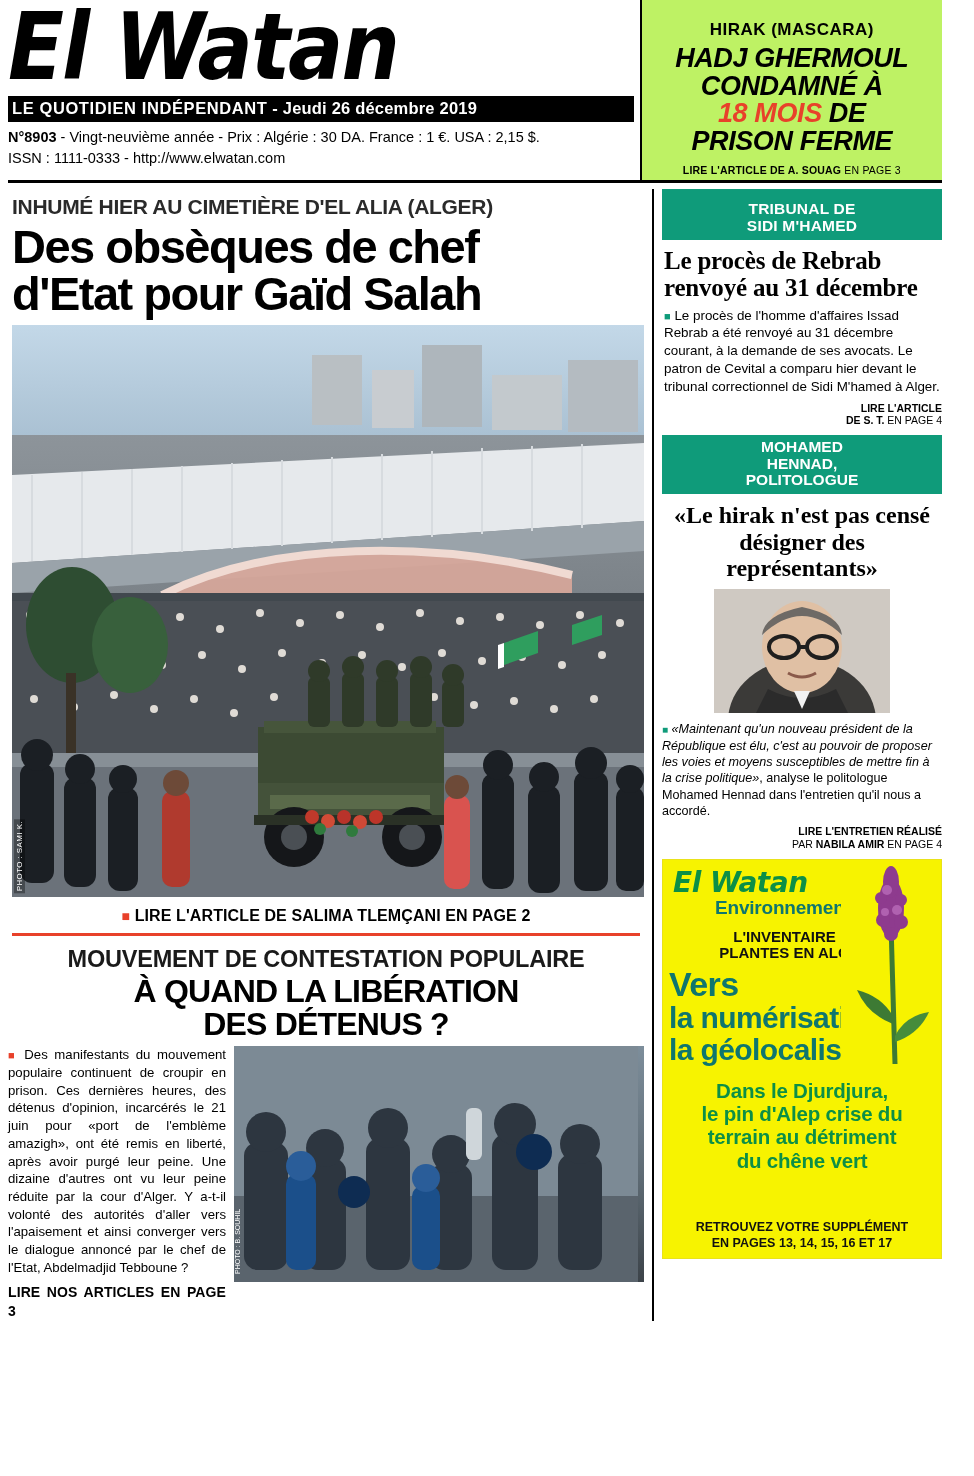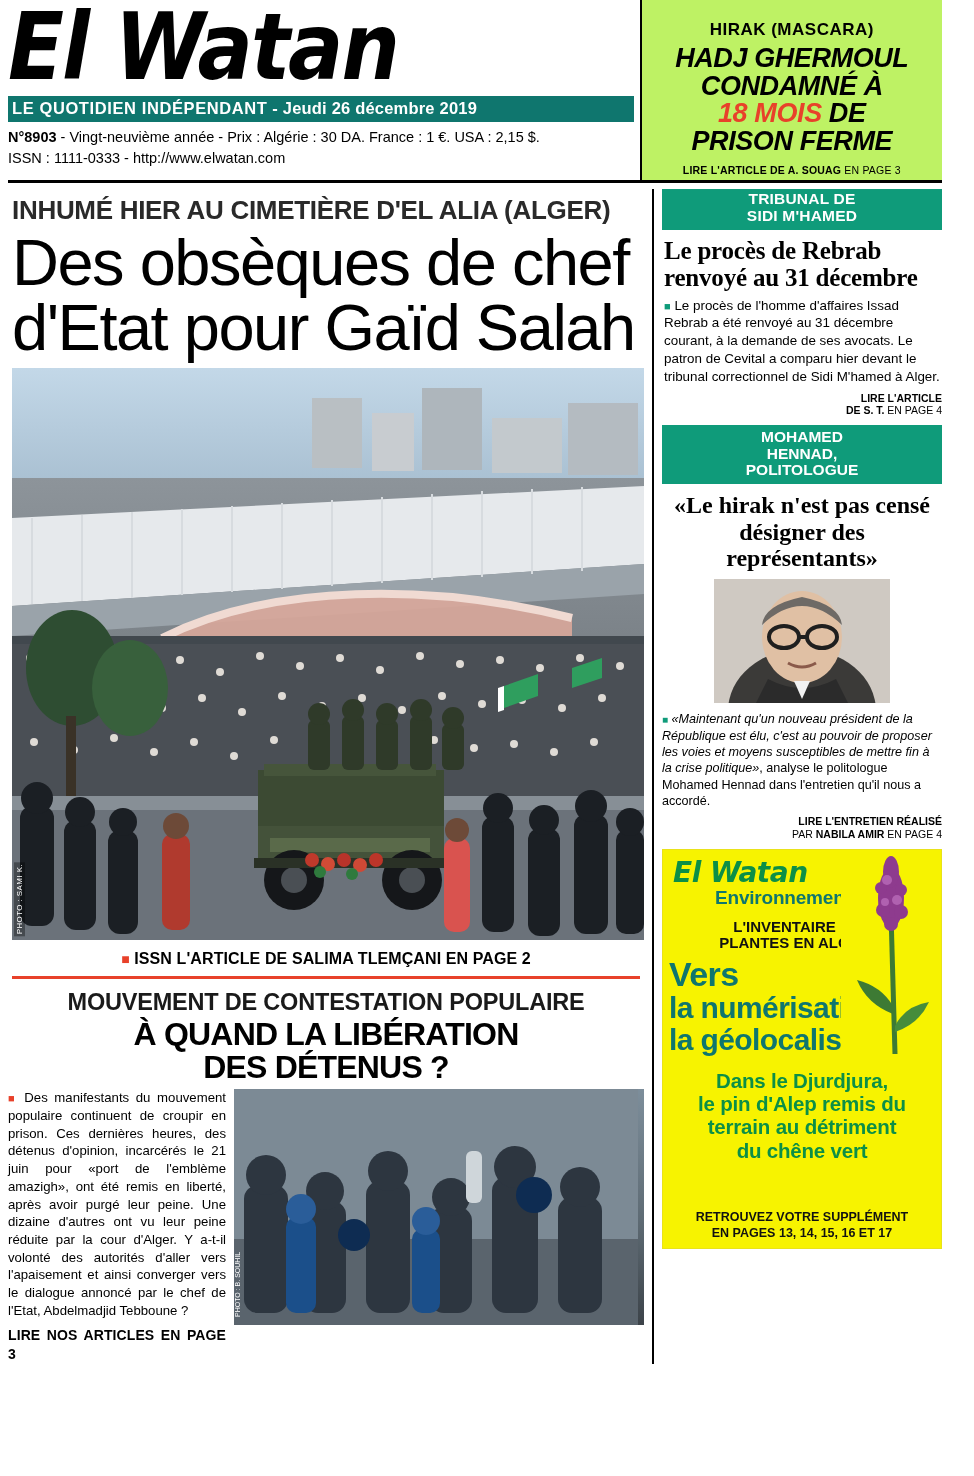--- a/index.html
+++ b/index.html
@@ -22,21 +22,21 @@
     font-weight: 900;
     font-size: 82px;
     line-height: 0.95;
     letter-spacing: -2px;
     margin: 4px 0 2px 0;
     font-style: italic;
     transform: scaleY(1.12);
     transform-origin: left top;
   }
   .mast-sub {
-    background: #0f766e;
+    background: #000000;
     color: #fff;
     font-weight: 700;
     font-size: 16.5px;
     letter-spacing: 0.2px;
     padding: 3px 4px 4px 4px;
     margin-top: 14px;
     white-space: nowrap;
   }
   .mast-sub .sub-a { letter-spacing: 0.6px; }
   .mast-info {
@@ -79,28 +79,28 @@
   .hirak-ref .thin { font-weight: 400; }
 
   
   .content { display: flex; margin-top: 6px; }
   .col-main { width: 648px; padding-right: 8px; }
   .col-side { width: 310px; border-left: 2px solid #000; padding-left: 8px; }
 
   
   .lead-kicker {
     font-weight: 800;
-    font-size: 26px;
+    font-size: 21px;
     letter-spacing: -0.3px;
     color: #2a2a2a;
     margin: 6px 0 2px 4px;
   }
   .lead-head {
-    font-weight: 400;
-    font-size: 65px;
+    font-weight: 700;
+    font-size: 47px;
     line-height: 1.0;
     letter-spacing: -1.5px;
     margin: 4px 0 8px 4px;
   }
   .photo-main {
     position: relative;
     width: 632px;
     height: 572px;
     margin-left: 4px;
     overflow: hidden;
@@ -169,21 +169,21 @@
   }
 
   
   .side-banner {
     background: #0f9b7a;
     color: #fff;
     font-weight: 800;
     text-align: center;
     font-size: 15.5px;
     line-height: 1.08;
-    padding: 2px 2px 5px 2px;
+    padding: 12px 2px 5px 2px;
     letter-spacing: 0.2px;
   }
   .side-head {
     font-family: "Liberation Serif", serif;
     font-weight: 700;
     font-size: 25px;
     line-height: 1.08;
     margin: 7px 0 6px 2px;
     letter-spacing: -0.2px;
   }
@@ -519,21 +519,21 @@
           <g fill="#d9534f">
             <rect x="432" y="470" width="26" height="94" rx="10"></rect>
               <circle cx="445" cy="462" r="12" fill="#6d4a38"></circle>
           </g>
         </svg>
         <div class="photo-credit-v">PHOTO : SAMI K.</div>
       </div>
 
       <div class="lead-ref">
         <span class="sq">■</span>
-        <span>ISSN L'ARTICLE DE </span><b>SALIMA TLEMÇANI</b><span> EN PAGE 2</span>
+        <span>LIRE L'ARTICLE DE </span><b>SALIMA TLEMÇANI</b><span> EN PAGE 2</span>
       </div>
 
       <div class="rule-red"></div>
 
       <div class="sec2-kicker">MOUVEMENT DE CONTESTATION POPULAIRE</div>
       <div class="sec2-head">
         <div>À QUAND LA LIBÉRATION</div>
         <div>DES DÉTENUS ?</div>
       </div>
 
@@ -654,21 +654,21 @@
           <div>L'INVENTAIRE DES</div>
           <div>PLANTES EN ALGÉRIE</div>
         </div>
         <div class="env-head">
           <div class="big">Vers</div>
           <div>la numérisation et</div>
           <div>la géolocalisation</div>
         </div>
         <div class="env-head2">
           <div>Dans le Djurdjura,</div>
-          <div>le pin d'Alep remis du</div>
+          <div>le pin d'Alep crise du</div>
           <div>terrain au détriment</div>
           <div>du chêne vert</div>
         </div>
         <div class="env-foot">
           <div>RETROUVEZ VOTRE SUPPLÉMENT</div>
           <div>EN PAGES 13, 14, 15, 16 ET 17</div>
         </div>
       </div>
 
     </div>

